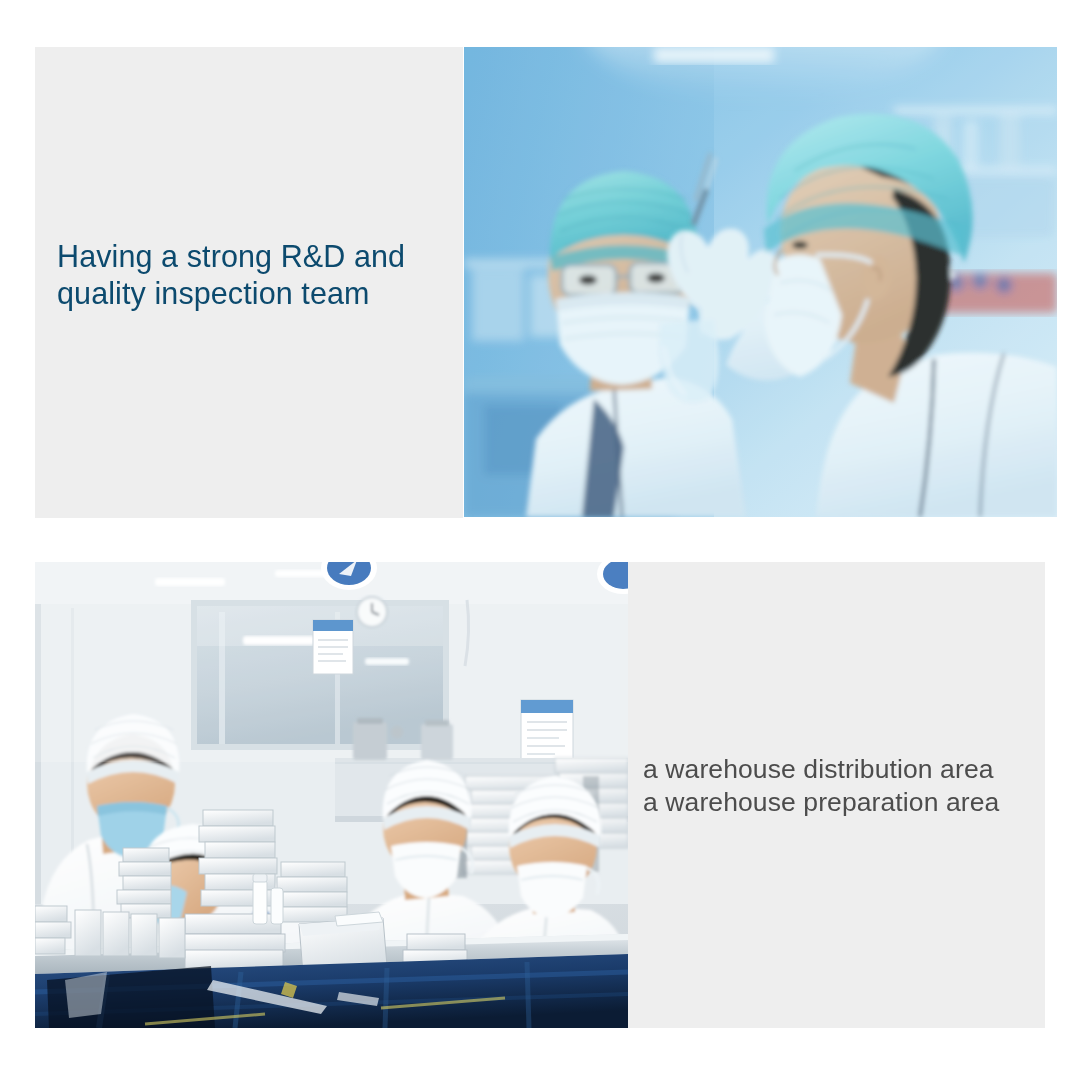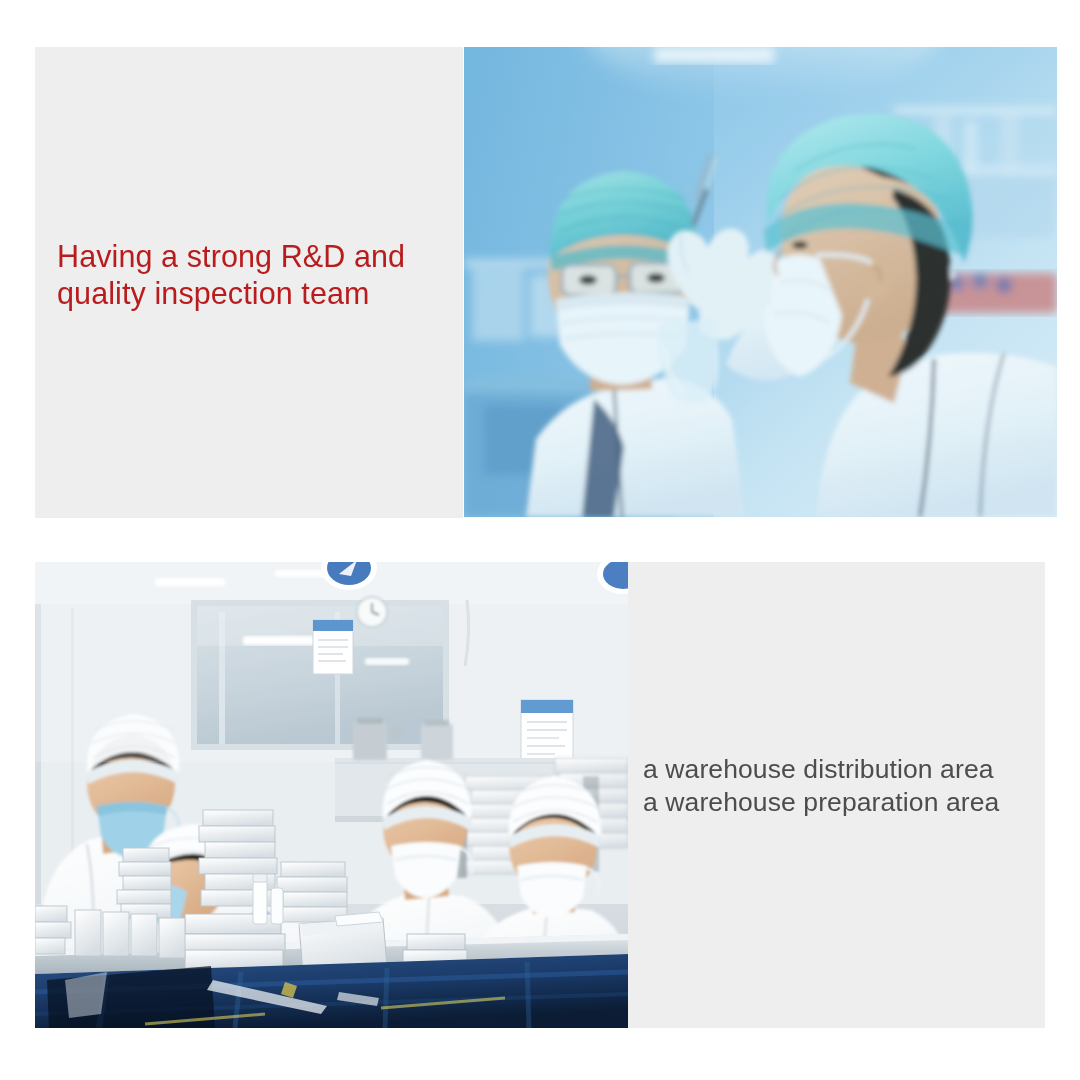--- a/index.html
+++ b/index.html
@@ -36,21 +36,21 @@
     top: 47px;
     width: 428px;
     height: 471px;
     background: #eeeeee;
   }
   .caption-top {
     position: absolute;
     left: 57px;
     top: 238px;
     width: 400px;
-    color: #b91c1c;
+    color: #0c4a6e;
     font-size: 30.5px;
     line-height: 37px;
     font-weight: 400;
     letter-spacing: 0.1px;
     white-space: pre-line;
   }
 
   .photo-top {
     position: absolute;
     left: 464px;

